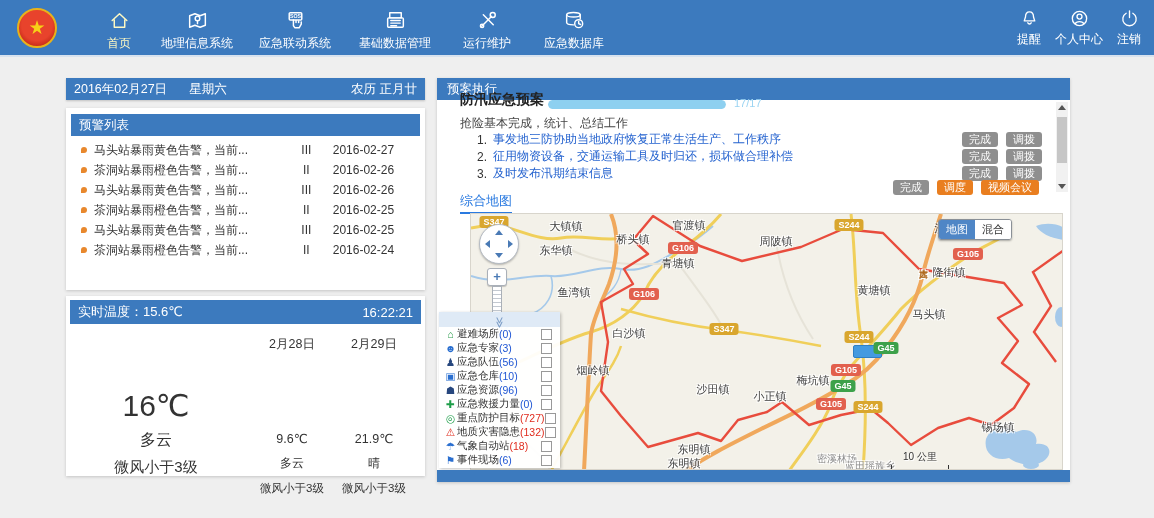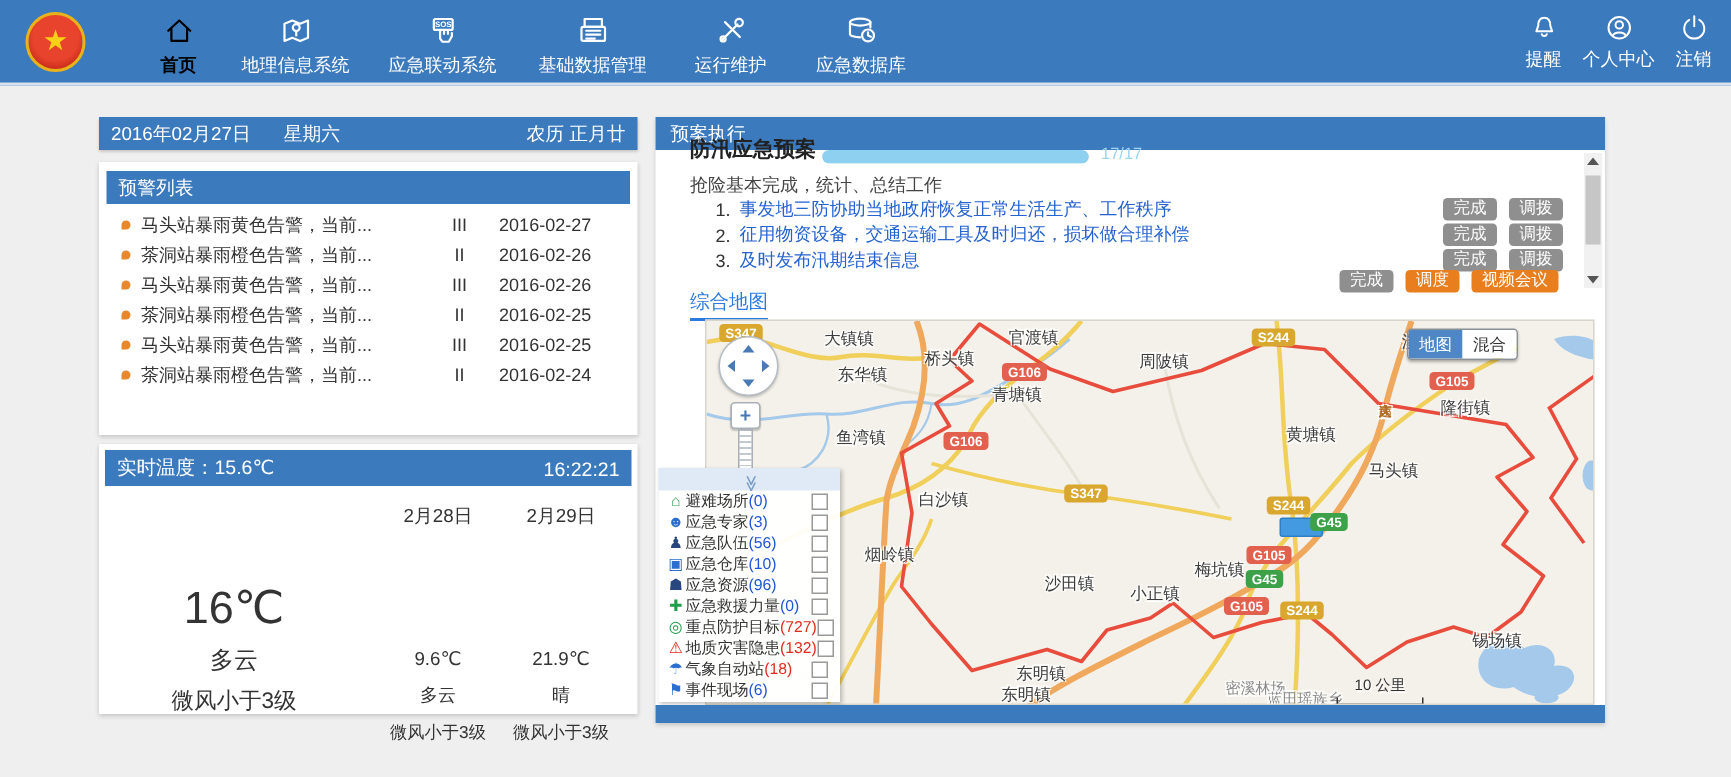--- a/index.html
+++ b/index.html
@@ -13,21 +13,21 @@
   #header{position:absolute;left:0;top:0;width:1154px;height:55px;background:#3c7abe;border-bottom:2px solid #d8e2ee;display:flex;align-items:center;}
   .logo{width:40px;height:40px;margin-left:17px;border-radius:50%;
     background:radial-gradient(circle at 50% 42%,#e8432c 55%,#b51f10 90%);
     border:2px solid #e8b21a;box-sizing:border-box;display:flex;align-items:center;justify-content:center;
     color:#f7d117;font-size:19px;line-height:1;flex:none;}
   .titles{margin-left:8px;color:#fff;font-weight:bold;font-size:15px;line-height:1.25;white-space:nowrap;}
   #nav{display:flex;margin-left:32px;align-items:flex-start;}
   .nav-item{display:flex;flex-direction:column;align-items:center;justify-content:flex-start;color:#fff;cursor:pointer;padding-top:6px;}
   .nav-item svg{width:23px;height:23px;stroke:currentColor;fill:none;stroke-width:1.4;stroke-linecap:round;stroke-linejoin:round;}
   .nav-item .nlab{font-size:12px;margin-top:3px;white-space:nowrap;}
-  .nav-item.active{color:#000000;font-weight:bold;}
+  .nav-item.active{color:#fef9c3;}
   #user-area{position:absolute;right:6px;top:0;height:55px;display:flex;align-items:flex-start;}
   .user-item{display:flex;flex-direction:column;align-items:center;color:#fff;cursor:pointer;padding:8px 7px 0 7px;}
   .user-item svg{width:21px;height:21px;stroke:currentColor;fill:none;stroke-width:1.4;stroke-linecap:round;stroke-linejoin:round;}
   .user-item .nlab{font-size:12px;margin-top:2px;white-space:nowrap;}
   
   .blue-bar{background:#3c7abe;color:#fff;}
   .panel{background:#fff;box-shadow:0 1px 3px rgba(0,0,0,.18);}
   
   #date-bar{left:66px;top:78px;width:359px;height:22px;display:flex;align-items:center;font-size:12.5px;box-shadow:0 1px 2px rgba(0,0,0,.2);}
   #date-bar .d1{margin-left:8px;}
@@ -365,29 +365,29 @@
     <div id="marker-highlight"></div>
 
     <div id="map-labels">
 
         <span class="map-label" style="left: 95px; top: 12px;">大镇镇</span>
 
         <span class="map-label" style="left: 218px; top: 11px;">官渡镇</span>
 
         <span class="map-label" style="left: 162px; top: 25px;">桥头镇</span>
 
-        <span class="map-label" style="left: 104px; top: 36px;">东华镇</span>
+        <span class="map-label" style="left: 85px; top: 36px;">东华镇</span>
 
         <span class="map-label" style="left: 207px; top: 49px;">青塘镇</span>
 
         <span class="map-label" style="left: 305px; top: 27px;">周陂镇</span>
 
         <span class="map-label" style="left: 480px; top: 14px;">溪山镇</span>
 
-        <span class="map-label" style="left: 506px; top: 58px;">隆街镇</span>
+        <span class="map-label" style="left: 478px; top: 58px;">隆街镇</span>
 
         <span class="map-label" style="left: 403px; top: 76px;">黄塘镇</span>
 
         <span class="map-label" style="left: 458px; top: 100px;">马头镇</span>
 
         <span class="map-label" style="left: 103px; top: 78px;">鱼湾镇</span>
 
         <span class="map-label" style="left: 158px; top: 119px;">白沙镇</span>
 
         <span class="map-label" style="left: 122px; top: 156px;">烟岭镇</span>

